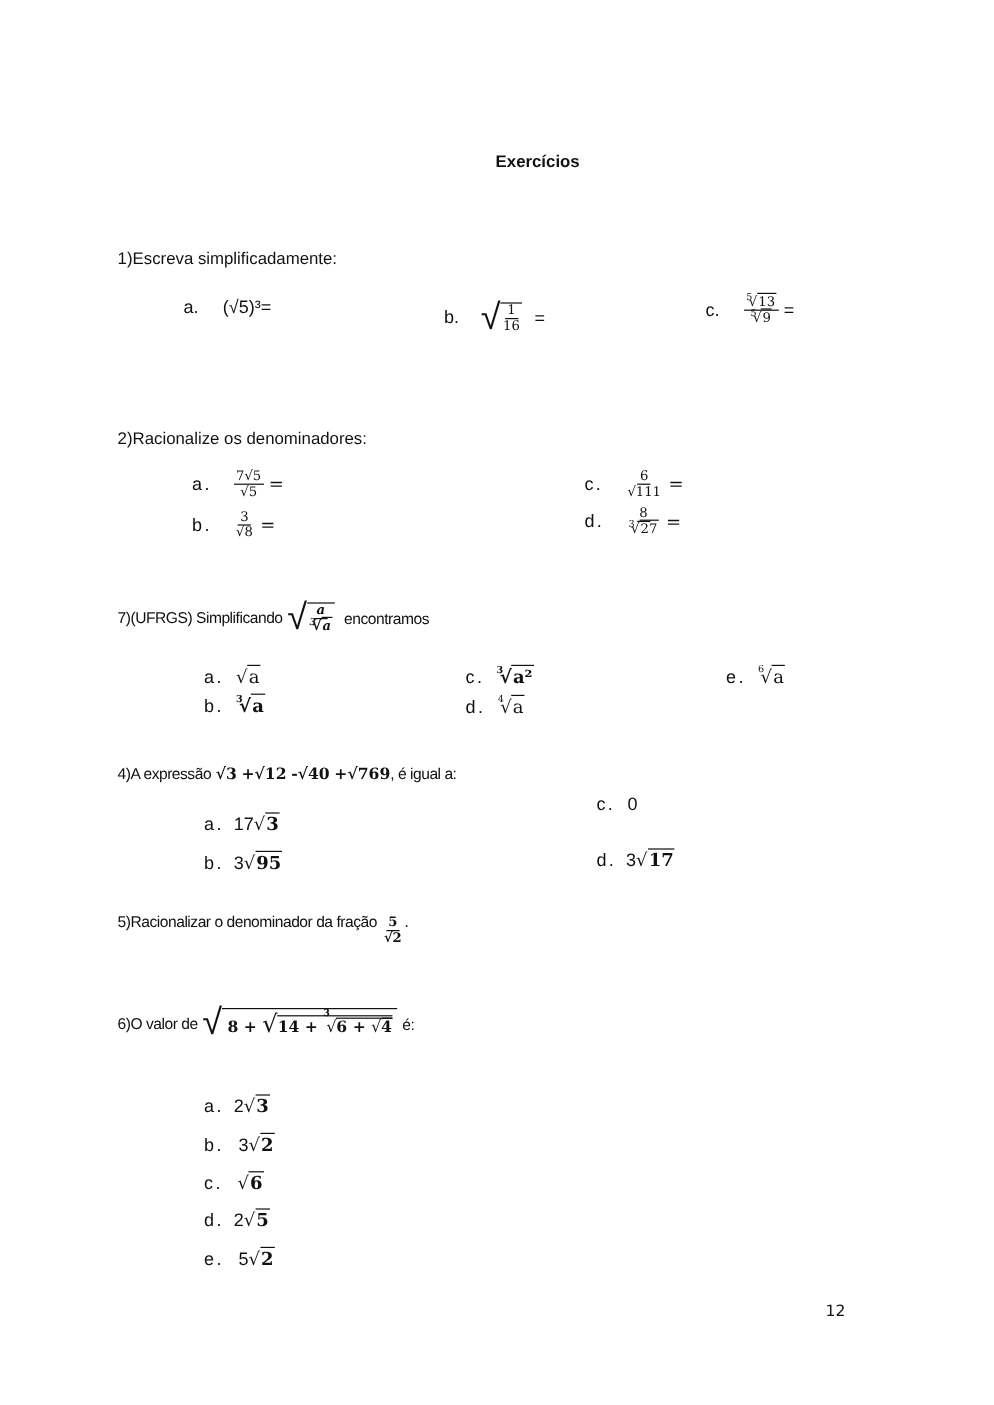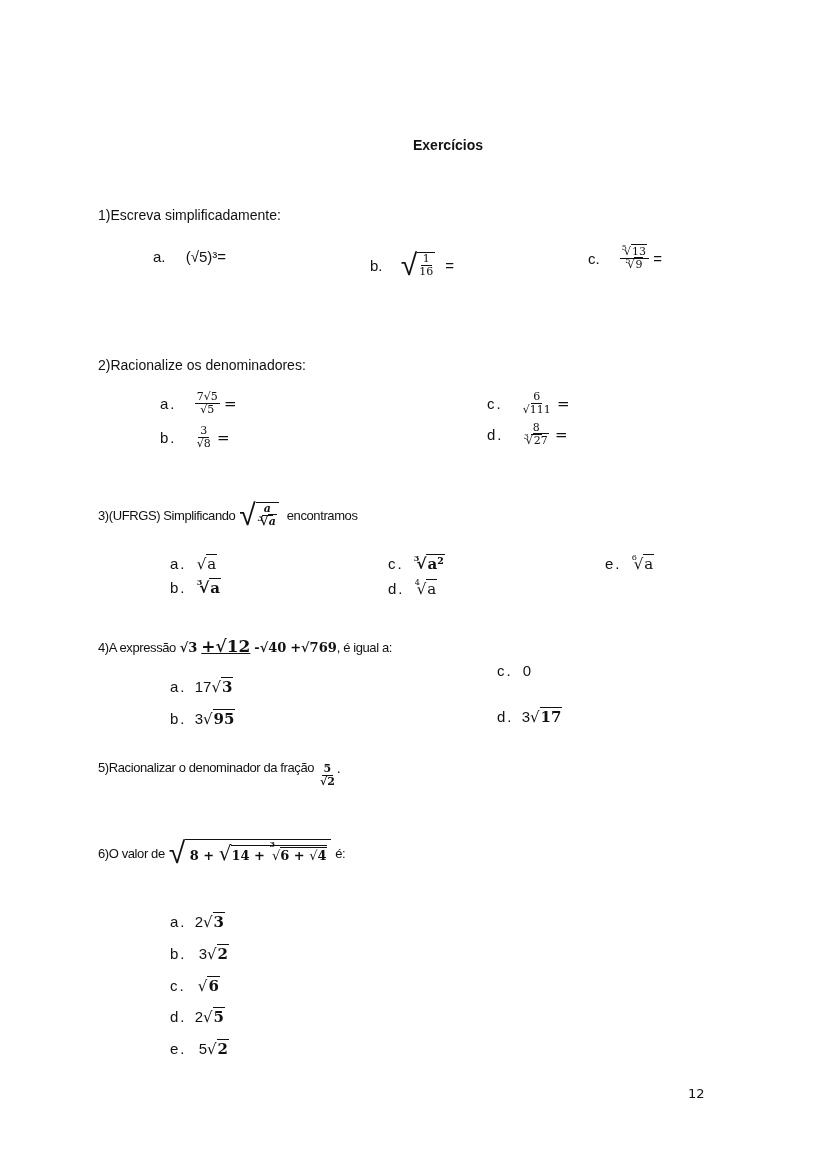--- a/index.html
+++ b/index.html
@@ -19,21 +19,21 @@
   .rad .ov { border-top:1px solid #111; padding:0 1px; }
   .idx { font-size:8px; vertical-align:top; margin-right:-3px; position:relative; top:-2px; }
   .sqrt { font-family:"DejaVu Sans", sans-serif; }
   .bigsqrt { font-size:30px; line-height:1; vertical-align:middle; font-family:"DejaVu Sans", sans-serif; font-weight:100; }
   .page-num { font-family:"DejaVu Sans", sans-serif; font-size:13px; }
   .opt { font-size:15px; }
 </style>
 </head>
 <body>
 
-<div class="abs title" style="left:413px; top:137px;">Exercícios</div>
+<div class="abs title" style="left:413px; top:126px;">Exercícios</div>
 
 <div class="abs q" style="left:98px; top:207px;">1)Escreva simplificadamente:</div>
 <div class="abs opt" style="left:153px; top:248px;">
   <span>a.</span>
   <span style="margin-left:16px;">(√5)³=</span>
 </div>
 <div class="abs opt" style="left:370px; top:250px;">
   <span style="vertical-align:middle;">b.</span>
   <span style="margin-left:14px;">
     <span class="bigsqrt">√</span><span class="frac" style="border-top:1px solid #111;">
@@ -80,21 +80,21 @@
 <div class="abs opt" style="left:487px; top:422px;">
   <span class="lbl" style="vertical-align:middle;">d.</span>
   <span class="frac" style="margin-left:14px;">
       <span class="num">8</span>
       <span class="den"><span class="idx">3</span><span class="sqrt">√</span><span class="rad"><span class="ov">27</span></span></span>
     </span>
   <span class="serif" style="vertical-align:middle;">=</span>
 </div>
 
 <div class="abs q" style="left:98px; top:500px;">
-  <span class="qn" style="vertical-align:middle;">3)(UFRGS) Simplificando</span>
+  <span class="qn" style="vertical-align:middle;">7)(UFRGS) Simplificando</span>
   <span class="bigsqrt">√</span><span class="frac" style="border-top:1px solid #111; font-style:italic; font-weight:bold;">
       <span class="num">a</span>
       <span class="den"><span class="idx">3</span><span class="sqrt">√</span><span class="rad"><span class="ov">a</span></span></span>
     </span>
   <span class="qn" style="vertical-align:middle; margin-left:4px;">encontramos</span>
 </div>
 <div class="abs opt" style="left:170px; top:555px;">
   <span class="lbl">a.</span>
   <span class="serif" style="margin-left:6px;"><span class="sqrt">√</span><span class="rad"><span class="ov">a</span></span></span>
 </div>
@@ -111,21 +111,21 @@
   <span class="serif" style="margin-left:6px;"><span class="idx">4</span><span class="sqrt">√</span><span class="rad"><span class="ov">a</span></span></span>
 </div>
 <div class="abs opt" style="left:605px; top:555px;">
   <span class="lbl">e.</span>
   <span class="serif" style="margin-left:6px;"><span class="idx">6</span><span class="sqrt">√</span><span class="rad"><span class="ov">a</span></span></span>
 </div>
 
 <div class="abs q" style="left:98px; top:636px;">
   <span class="qn">4)A expressão</span>
   <span class="serif bold" style="font-size:13px;">√3</span>
-  <span class="serif bold" style="font-size:17px;text-decoration:underline;">+√12</span>
+  <span class="serif bold" style="font-size:13px;">+√12</span>
   <span class="serif bold" style="font-size:13px;">-√40</span>
   <span class="serif bold" style="font-size:13px;">+√769</span><span class="qn">, é igual a:</span>
 </div>
 <div class="abs opt" style="left:170px; top:662px;">
   <span class="lbl">a.</span>
   <span style="margin-left:4px;">17</span><span class="sqrt">√</span><span class="rad serif bold"><span class="ov">3</span></span>
 </div>
 <div class="abs opt" style="left:170px; top:694px;">
   <span class="lbl">b.</span>
   <span style="margin-left:4px;">3</span><span class="sqrt">√</span><span class="rad serif bold"><span class="ov">95</span></span>

